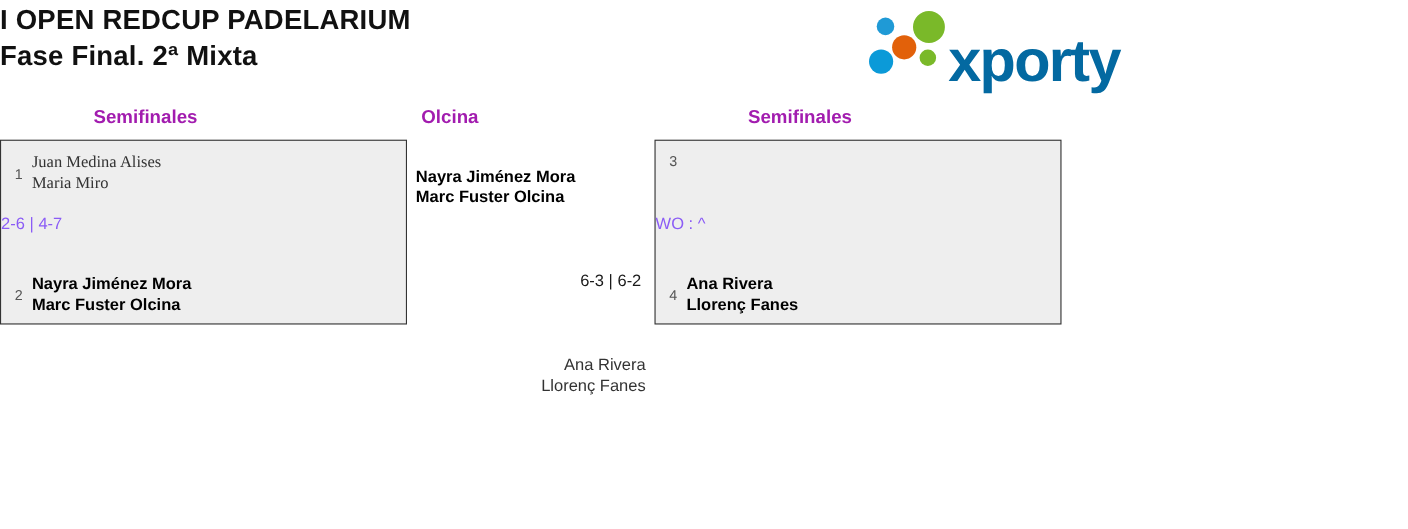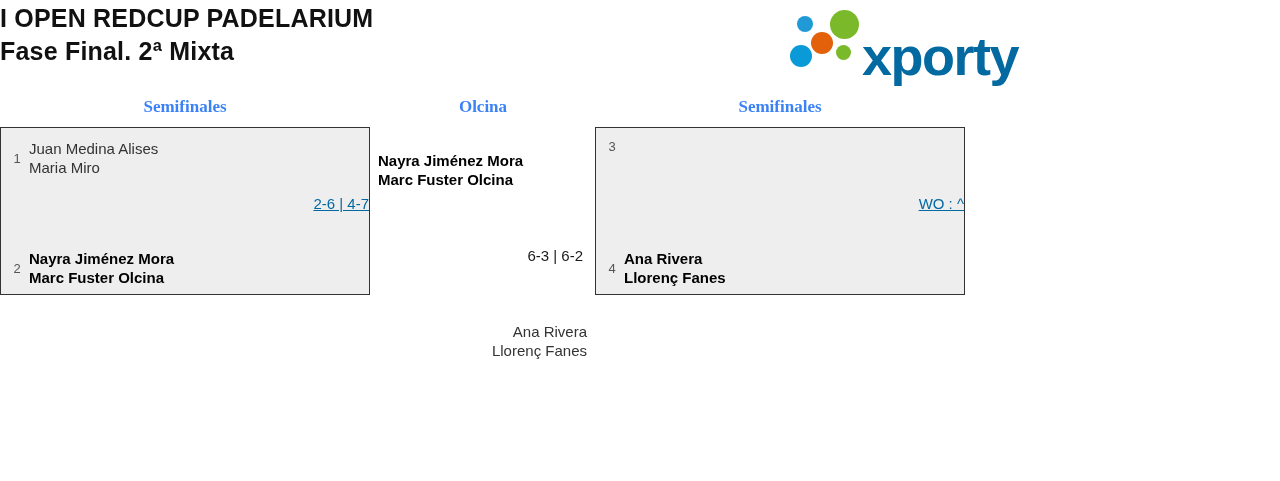--- a/index.html
+++ b/index.html
@@ -82,24 +82,23 @@
     color: #0369a1;
     line-height: 62px;
     margin-top: 24px;
   }
 
   
   .round-header {
     position: absolute;
     font-size: 17px;
     font-weight: 700;
-    color: #3b82f6;
-    text-align: center;
-    white-space: nowrap;
-    font-family: Liberation Serif, serif;
+    color: #a21caf;
+    text-align: left;
+    white-space: nowrap;
   }
   .rh-left   { left: 85px;  top: 97px; width: 200px; }
   .rh-final  { left: 383px; top: 97px; width: 200px; }
   .rh-right  { left: 680px; top: 97px; width: 200px; }
 
   
   .match-box {
     position: absolute;
     background: #eeeeee;
     border: 1px solid #333333;
@@ -130,32 +129,32 @@
     color: #1a1a1a;
     white-space: nowrap;
   }
   .winner .team-names {
     font-weight: 700;
     color: #000000;
   }
   .loser .team-names {
     font-weight: 400;
     color: #333333;
+    font-family: Liberation Serif, serif;
   }
 
   .score-inline {
     position: absolute;
     top: 67px;
     left: 0;
     width: 100%;
-    text-align: right;
-    font-size: 15px;
-    color: #0369a1;
-    white-space: nowrap;
-    text-decoration: underline;
+    text-align: left;
+    font-size: 15px;
+    color: #8b5cf6;
+    white-space: nowrap;
   }
 
   
   .final-winner {
     position: absolute;
     left: 378px;
     top: 151px;
     font-size: 15px;
     line-height: 19px;
     font-weight: 700;

